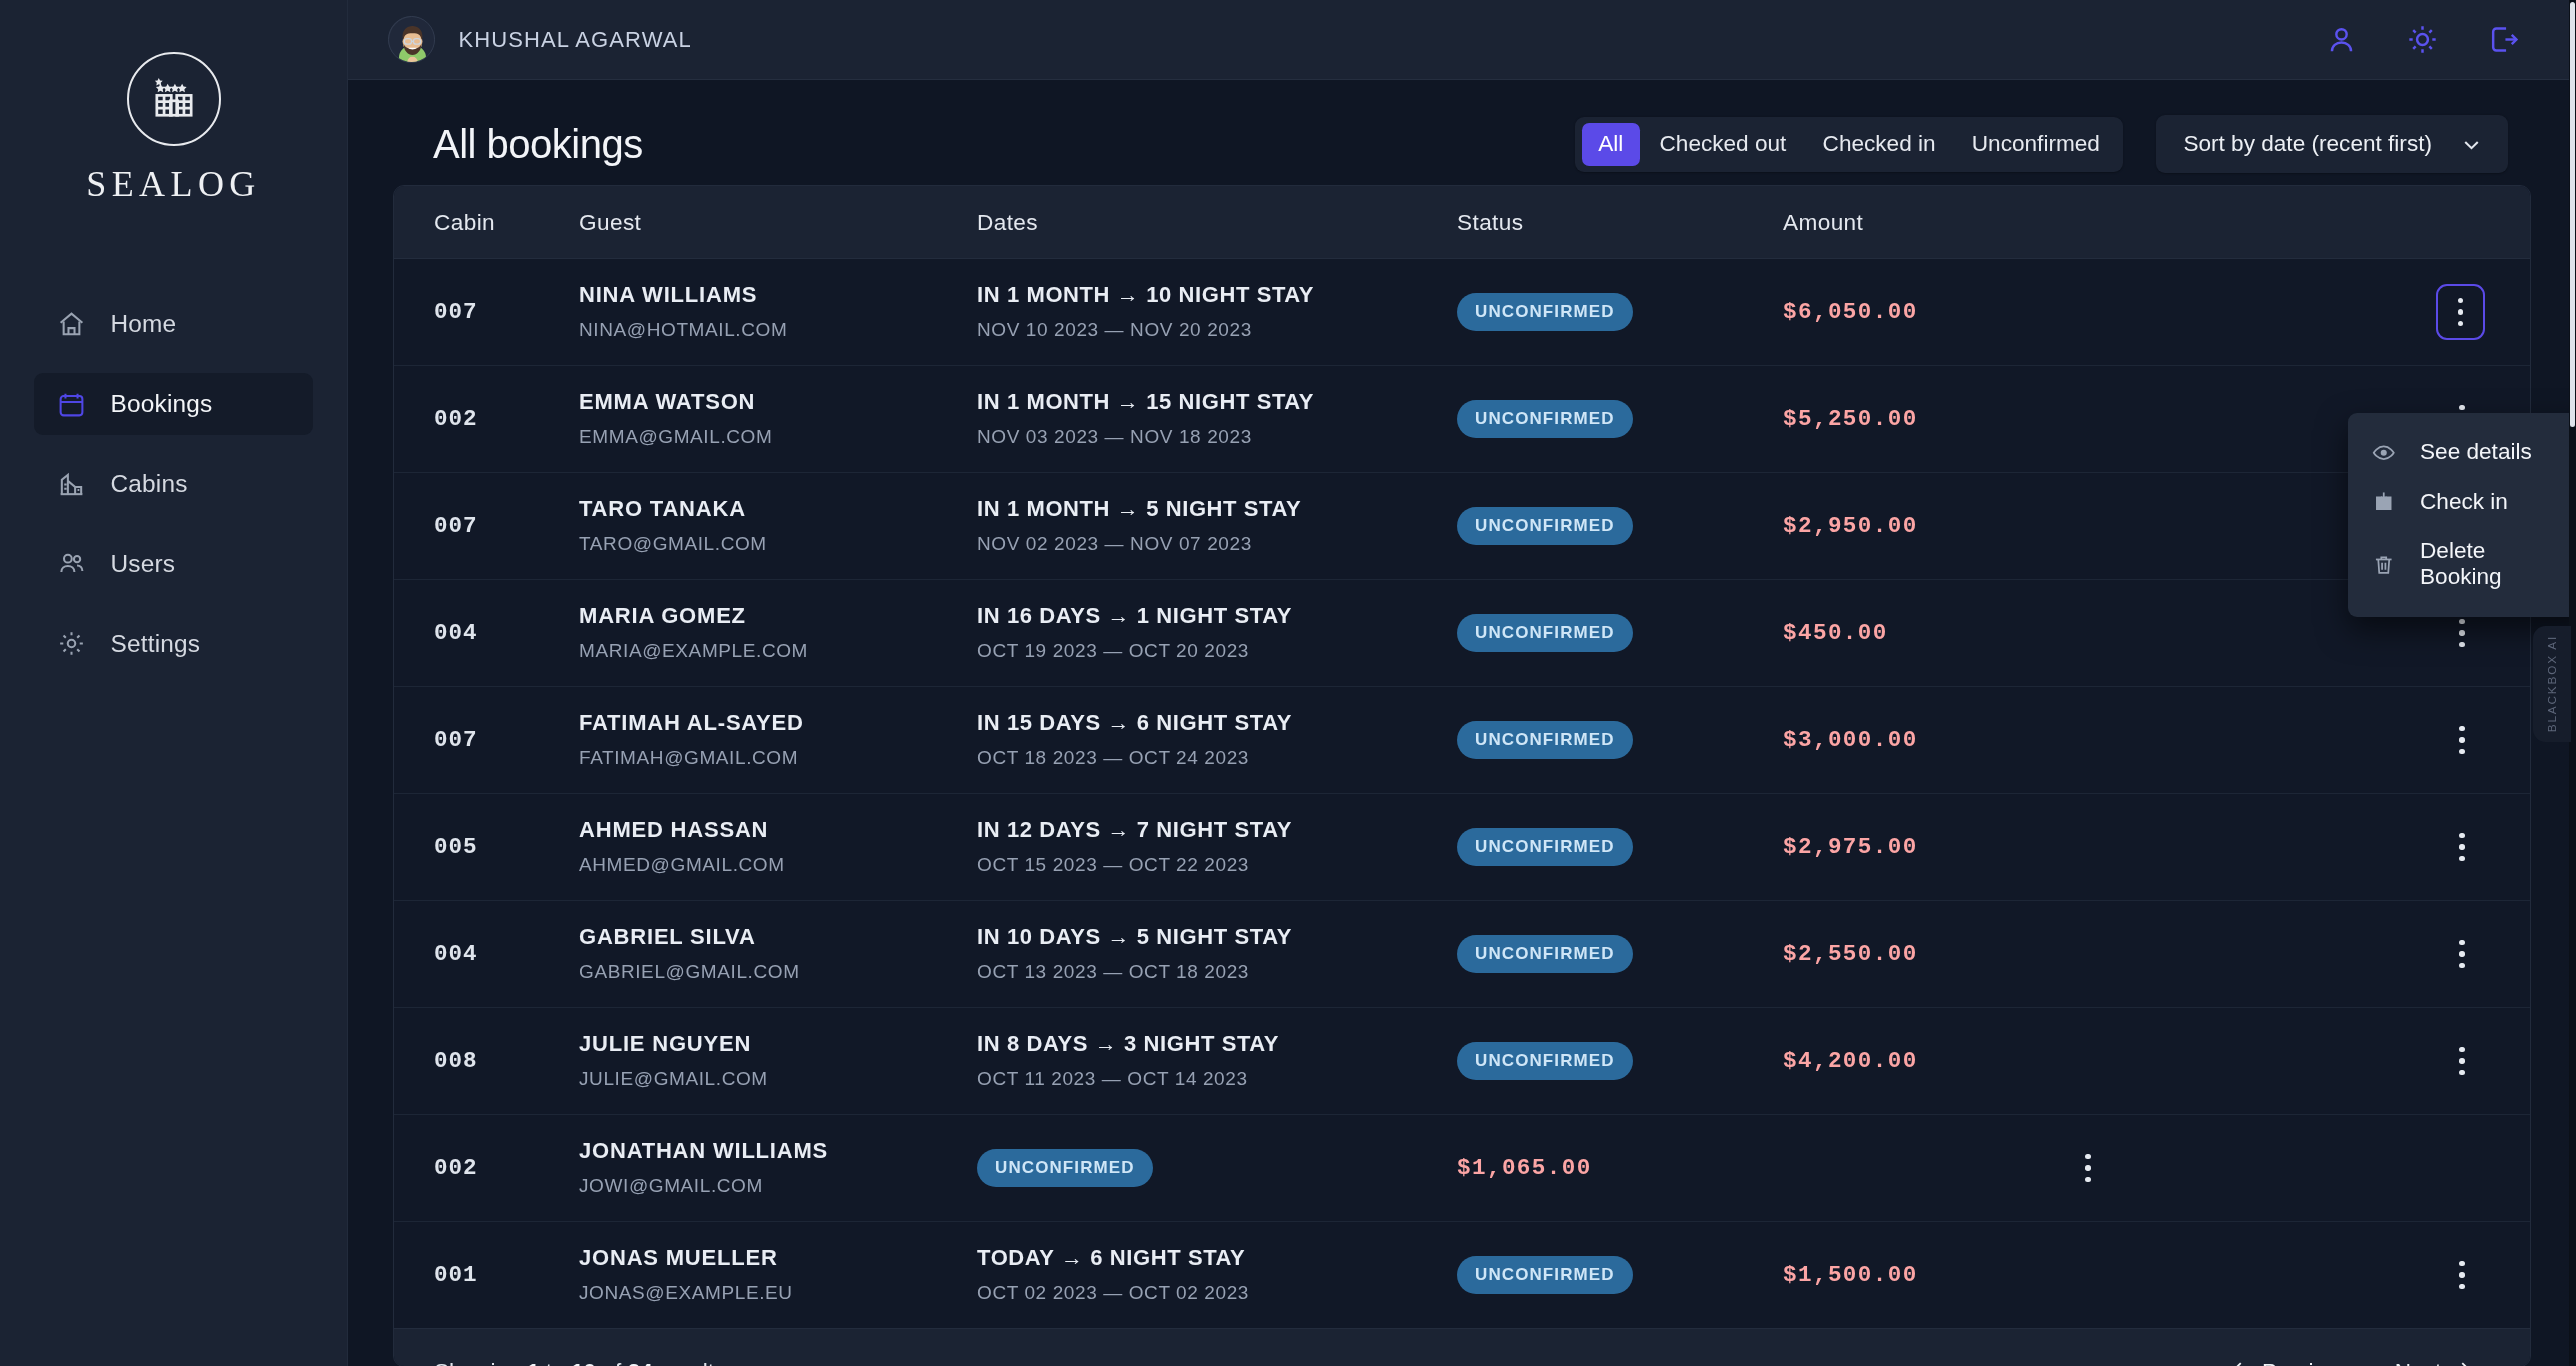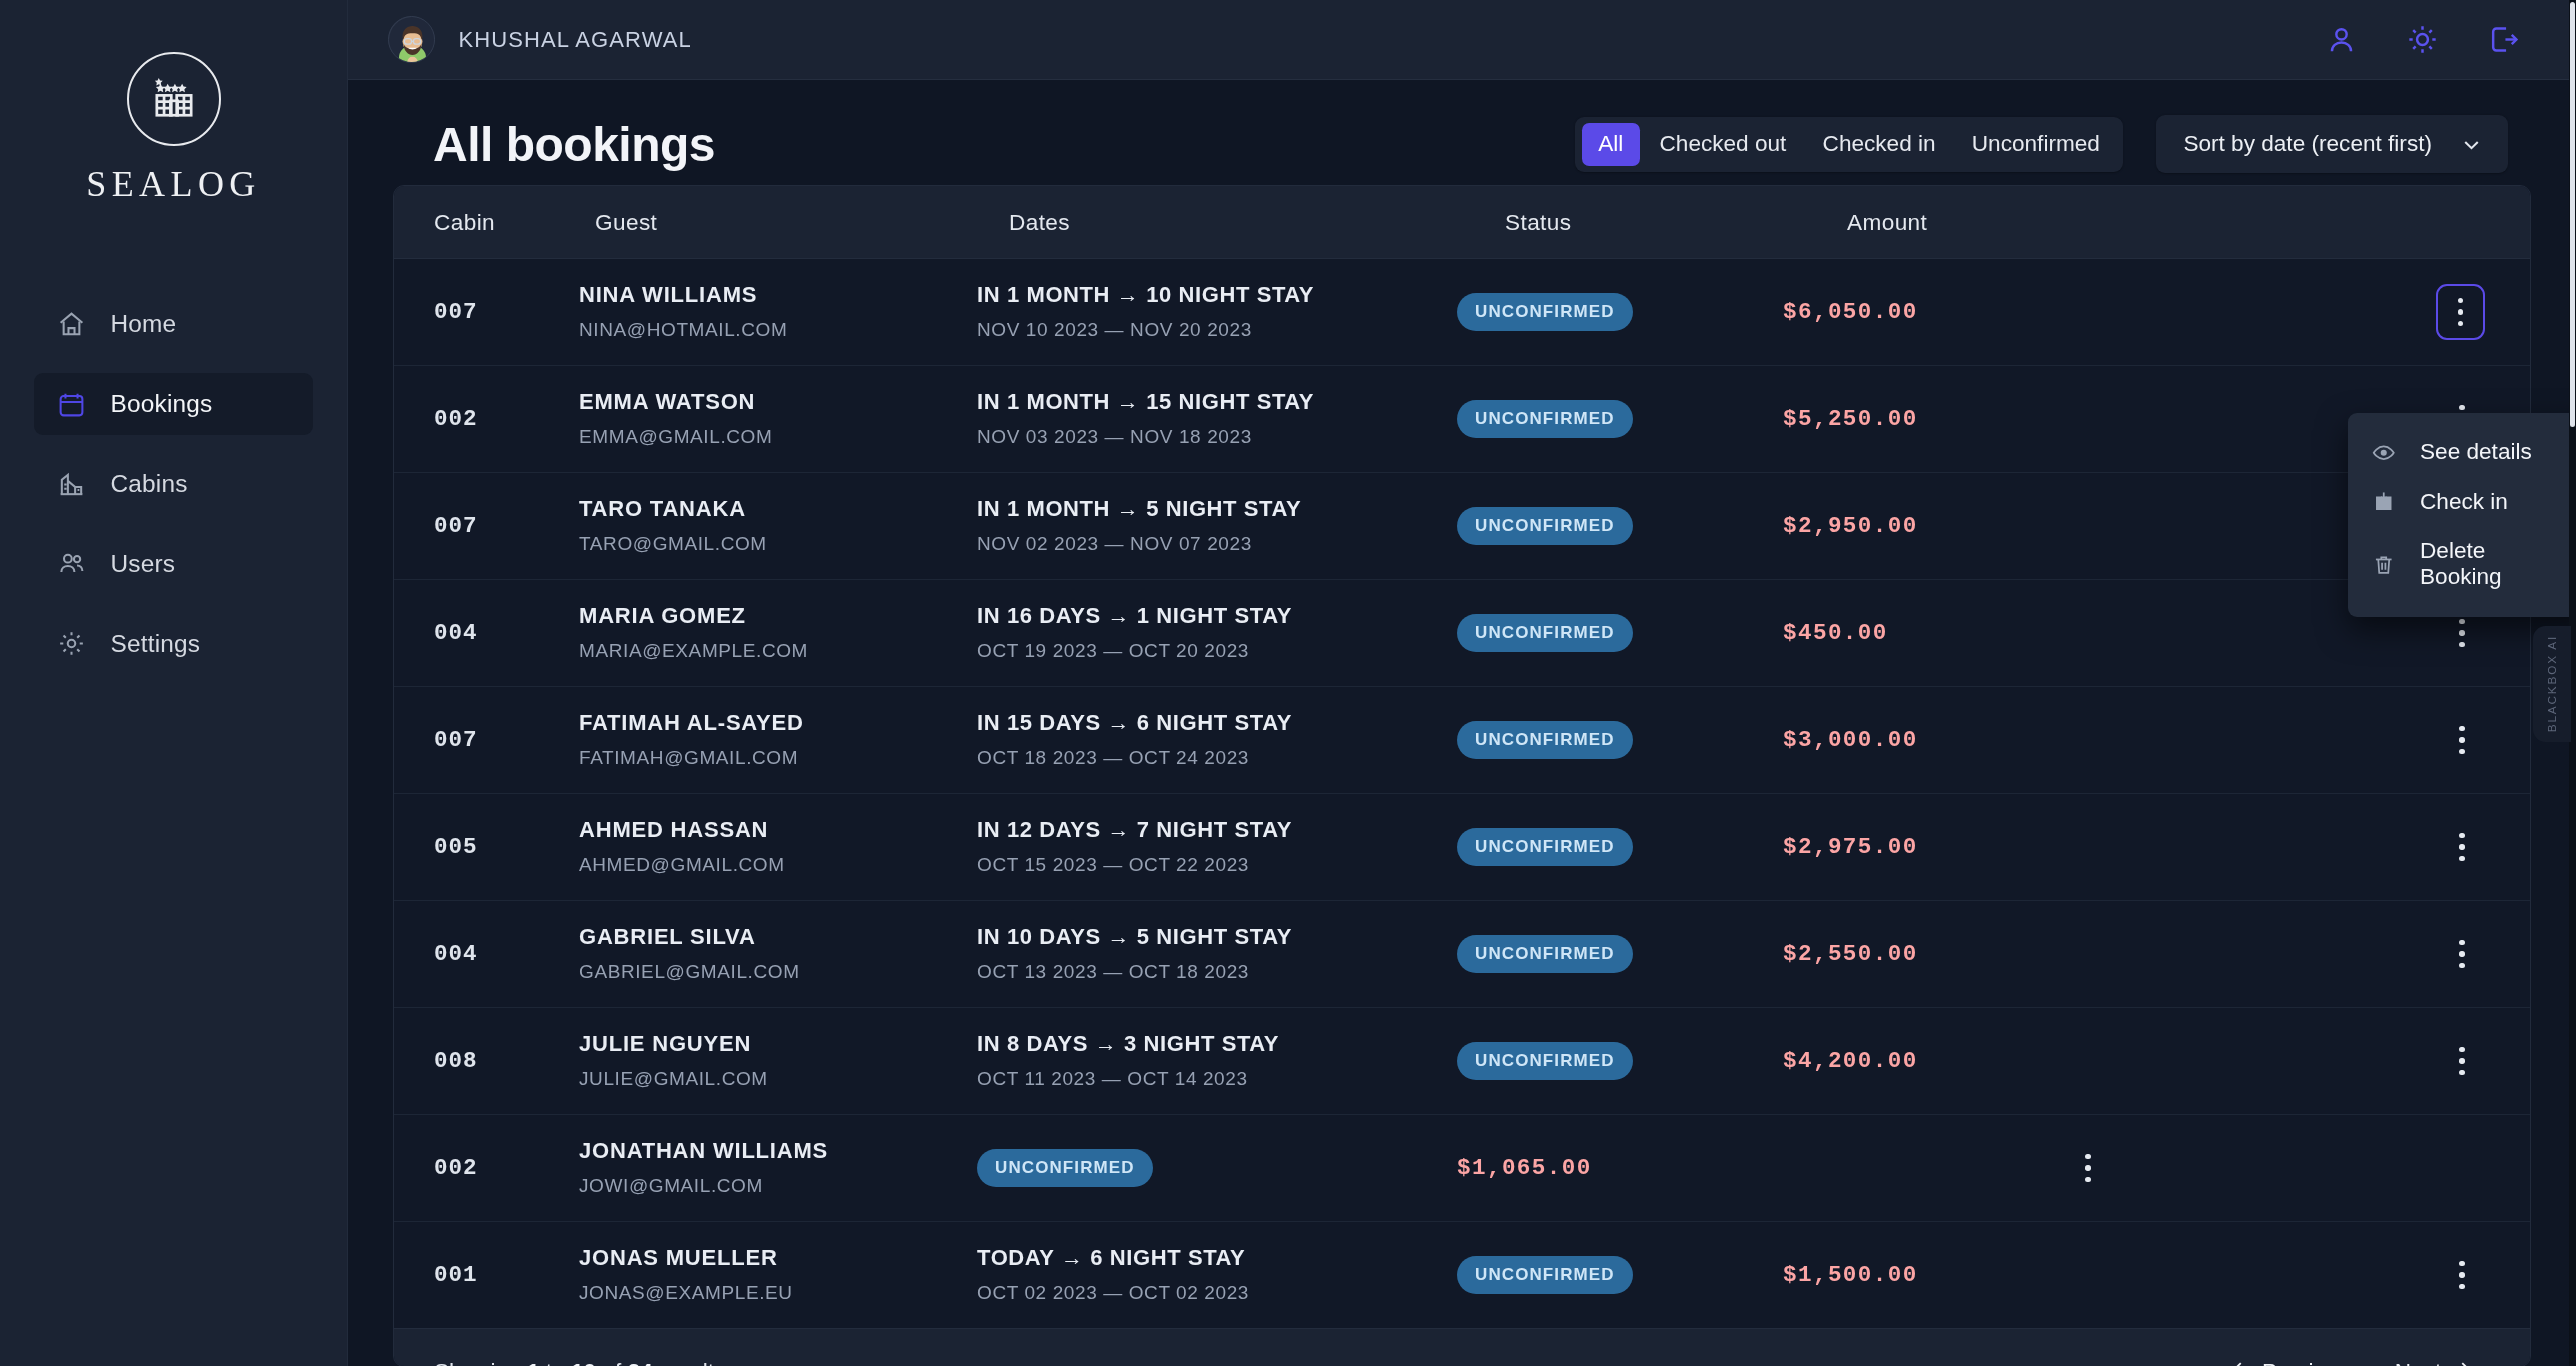--- a/index.html
+++ b/index.html
@@ -70,21 +70,21 @@
     border:0.9px solid #323c50;
   }
   .user-name{font-size:22px;letter-spacing:1.1px;color:#c9d2e3;}
   .topbar-icons{margin-left:auto;display:flex;align-items:center;gap:47px;padding-right:20px;}
   .ticon{width:34px;height:34px;display:flex;align-items:center;justify-content:center;cursor:pointer;}
   .ticon svg{stroke:#5b52ef;fill:none;stroke-width:1.9;}
 
   
   .content{flex:1;padding:27px 45px 0 45px;display:flex;flex-direction:column;min-height:0;position:relative;}
   .page-head{display:flex;align-items:center;padding:0 23.5px 0 40px;height:78px;}
-  .page-title{font-size:48px;font-weight:700;color:#f2f4f8;letter-spacing:-0.5px;}
+  .page-title{font-size:40px;font-weight:400;color:#f2f4f8;letter-spacing:-0.5px;}
   .head-right{margin-left:auto;display:flex;align-items:center;gap:33px;}
   .filter-group{
     background:#1b2333;
     border-radius:9px;
     padding:6.3px 7.2px;
     display:flex;align-items:center;gap:3.6px;
     box-shadow:0 0.9px 1.8px rgba(0,0,0,.28);
   }
   .filter-btn{
     border:none;background:transparent;
@@ -120,21 +120,21 @@
     overflow:hidden;
     display:flex;flex-direction:column;
     margin-top:3.6px;
   }
   .thead{
     display:grid;
     grid-template-columns:145px 398px 480px 326px 326px 1fr;
     background:#1b2333;
     border-bottom:0.9px solid #232c3d;
     padding:23.5px 47px 22px 40px;
-    column-gap:16px;
+    column-gap:0;
   }
   .th{font-size:22.6px;color:#e4e8ef;letter-spacing:0.4px;}
   .th.last{text-align:right;}
   .row{
     display:grid;
     grid-template-columns:145px 398px 480px 326px 326px 1fr;
     align-items:center;
     padding:23.5px 47px 23.5px 40px;
     border-bottom:0.9px solid #1d2troduction;
     border-bottom:0.9px solid #1d2636;

